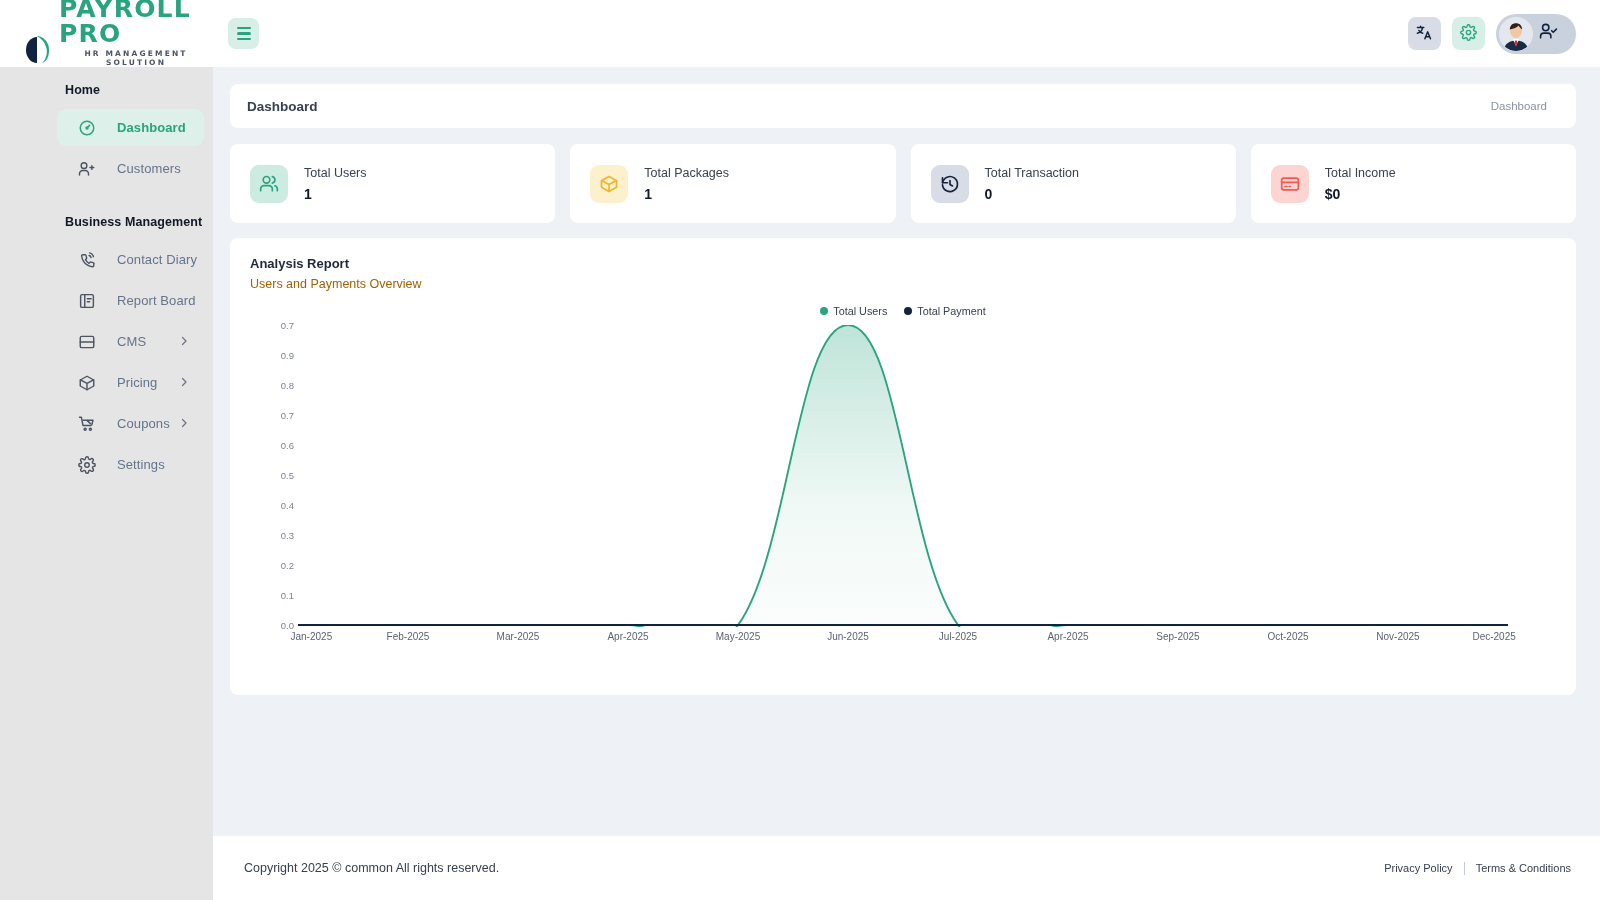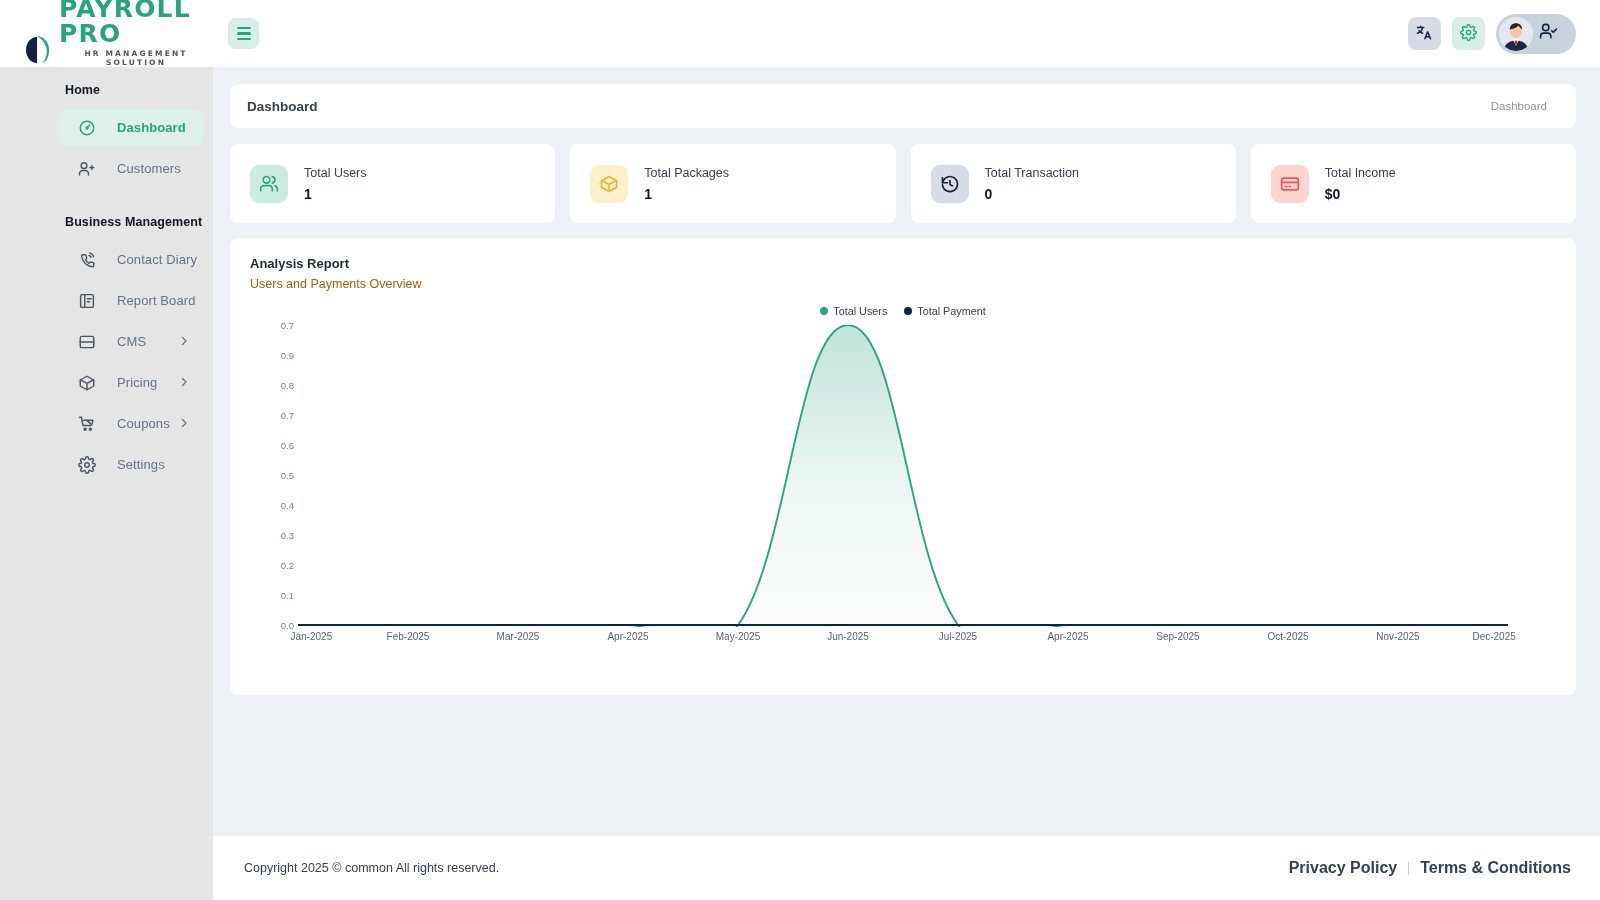--- a/index.html
+++ b/index.html
@@ -149,21 +149,21 @@
 
   
   .footer {
     position: absolute; left: 213px; top: 836px;
     width: 1387px; height: 64px; background: #ffffff;
     display: flex; align-items: center; justify-content: space-between;
     padding: 0 29px 0 31px;
   }
   .footer-copy { font-size: 12.5px; color: #374151; }
   .footer-links { display: flex; gap: 11px; }
-  .footer-link { font-size: 16px; color: #374151; text-decoration: none; cursor: pointer; font-weight: bold; }
+  .footer-link { font-size: 11px; color: #374151; text-decoration: none; cursor: pointer; }
   .footer-sep { width: 1px; height: 13px; background: #c7cdd6; align-self: center; }
 </style>
 </head>
 <body>
 
 <div id="app">
 
   <div class="topbar">
 
     <div class="brand">

